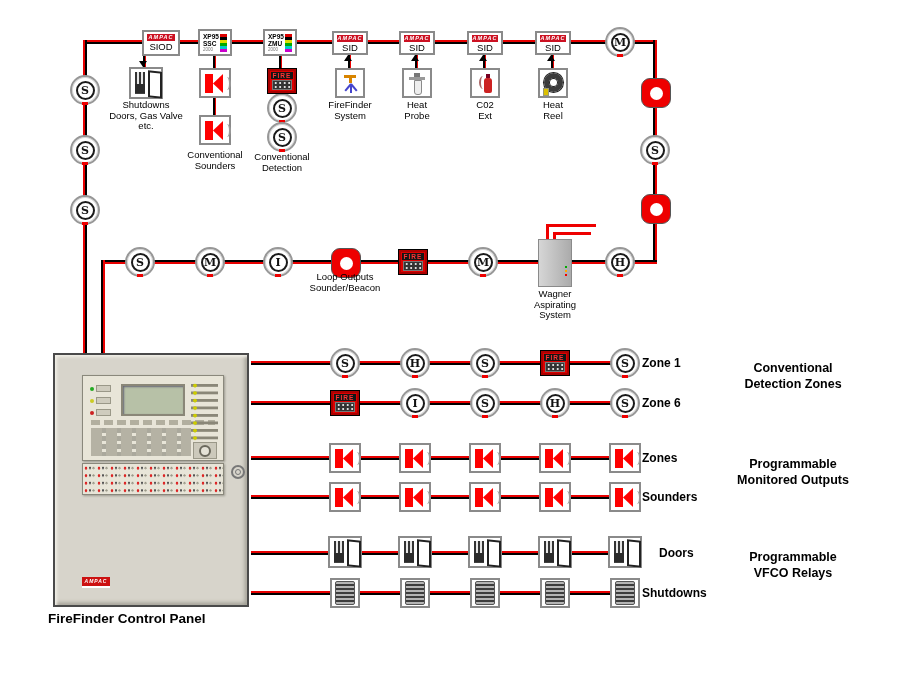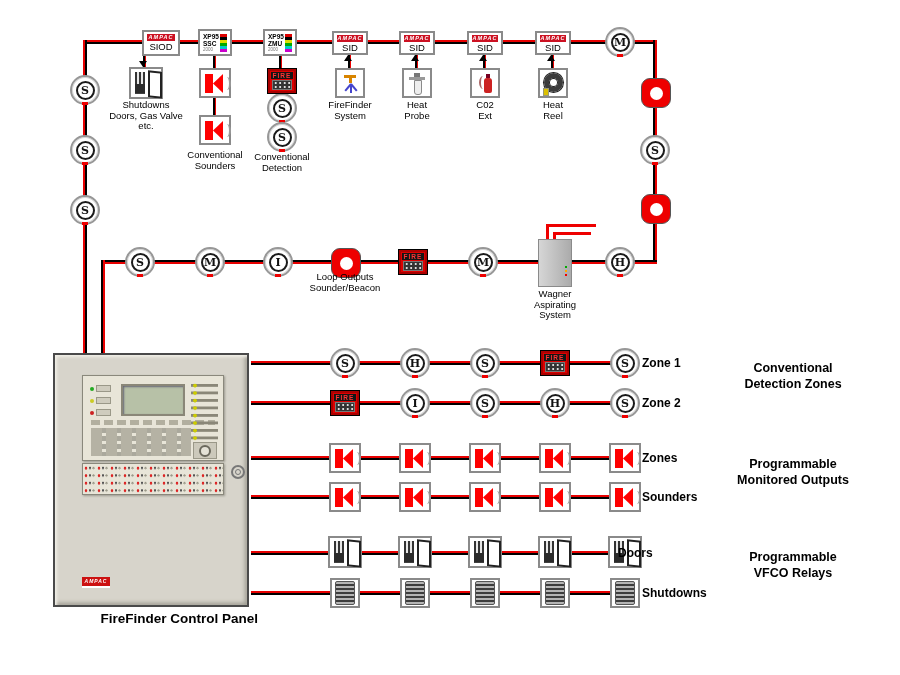--- a/index.html
+++ b/index.html
@@ -117,21 +117,21 @@
              background-image:radial-gradient(circle at 3px 4px,#d22 1.2px,transparent 1.6px),
                               radial-gradient(circle at 7px 4px,#555 1px,transparent 1.4px),
                               radial-gradient(circle at 10.5px 4px,#9a9888 1px,transparent 1.3px);
              background-size:13px 7.5px;box-shadow:1px 1px 2px #9c9a90;}
   .keyhole{position:absolute;left:176px;top:110px;width:10px;height:10px;border:2px solid #777;border-radius:50%;
            display:flex;align-items:center;justify-content:center;}
   .keyhole i{width:4px;height:4px;border:1.5px solid #777;border-radius:50%;}
   .plogo{position:absolute;left:27px;top:222px;width:28px;height:11px;background:#c11;
          box-shadow:inset 0 -2px 0 #fff;text-align:center;
          font:italic bold 5px/8px "Liberation Sans",sans-serif;color:#fff;letter-spacing:1px;}
-  .panellbl{position:absolute;z-index:4;left:48px;top:611px;width:210px;text-align:right;
+  .panellbl{position:absolute;z-index:4;left:48px;top:611px;width:210px;text-align:left;
             font:bold 13.5px/16px "Liberation Sans",sans-serif;}
 </style>
 </head>
 <body>
 
 <div id="canvas">
 
   <div class="ln lh-rt" style="left:83px;top:40px;width:574px"></div>
   <div class="ln lv-rl" style="left:83px;top:40px;height:315px"></div>
   <div class="ln lv-rr" style="left:653px;top:40px;height:224px"></div>
@@ -458,24 +458,24 @@
   <div class="lbl" style="left:508px;top:100px">Heat
 Reel</div>
   <div class="lbl" style="left:290px;top:272px;width:110px">Loop Outputs
 Sounder/Beacon</div>
   <div class="lbl" style="left:510px;top:289px">Wagner
 Aspirating
 System</div>
 
 
   <div class="rowlbl" style="left:642px;top:356px">Zone 1</div>
-  <div class="rowlbl" style="left:642px;top:396px">Zone 2</div>
+  <div class="rowlbl" style="left:642px;top:396px">Zone 6</div>
   <div class="rowlbl" style="left:642px;top:451px">Zones</div>
   <div class="rowlbl" style="left:642px;top:490px">Sounders</div>
-  <div class="rowlbl" style="left:618px;top:546px">Doors</div>
+  <div class="rowlbl" style="left:659px;top:546px">Doors</div>
   <div class="rowlbl" style="left:642px;top:586px">Shutdowns</div>
 
   <div class="seclbl" style="left:718px;top:360px">Conventional
 Detection Zones</div>
   <div class="seclbl" style="left:718px;top:456px">Programmable
 Monitored Outputs</div>
   <div class="seclbl" style="left:718px;top:549px">Programmable
 VFCO Relays</div>
 
   <div class="panel">

